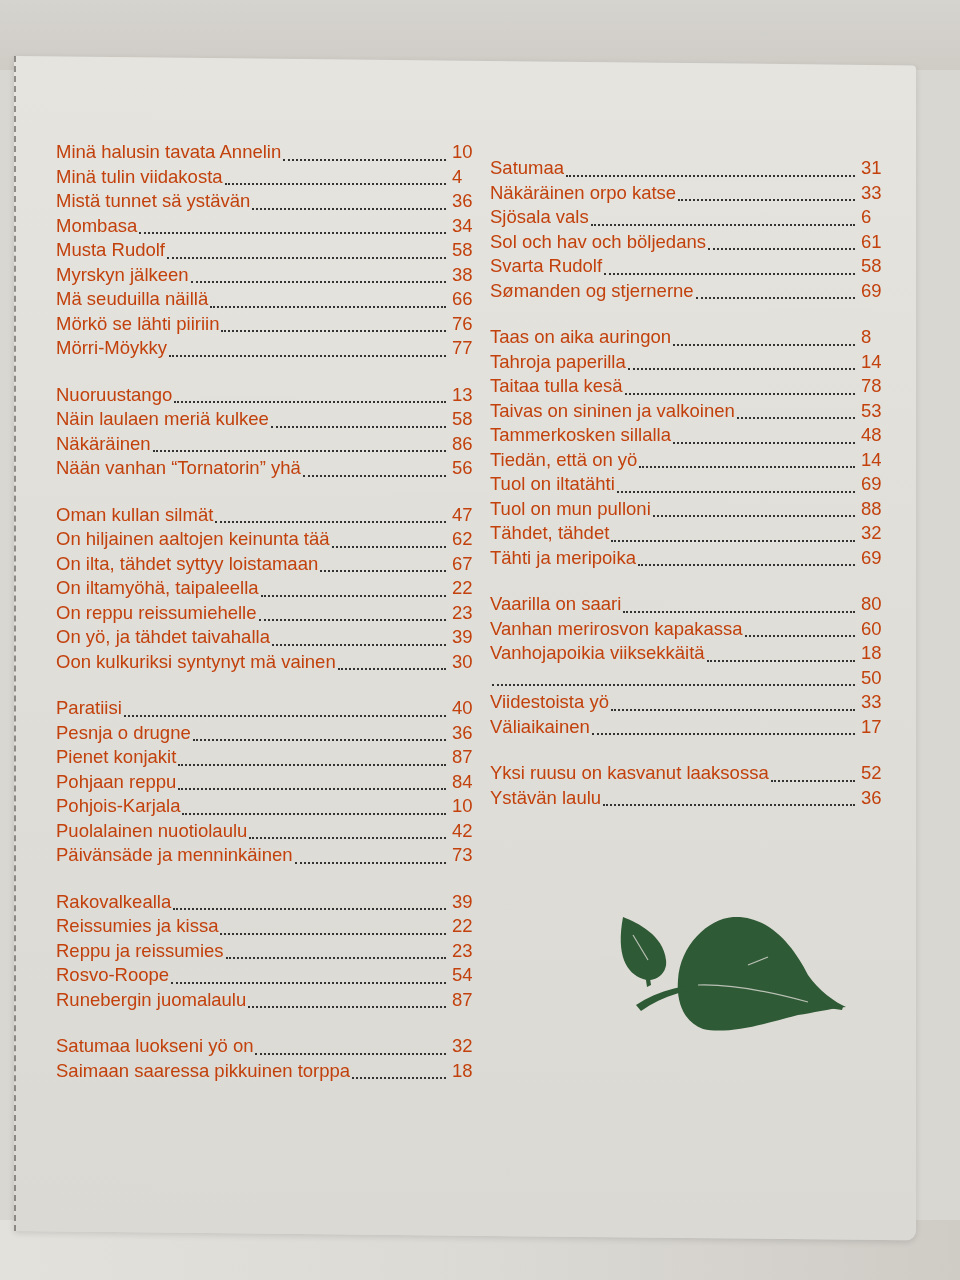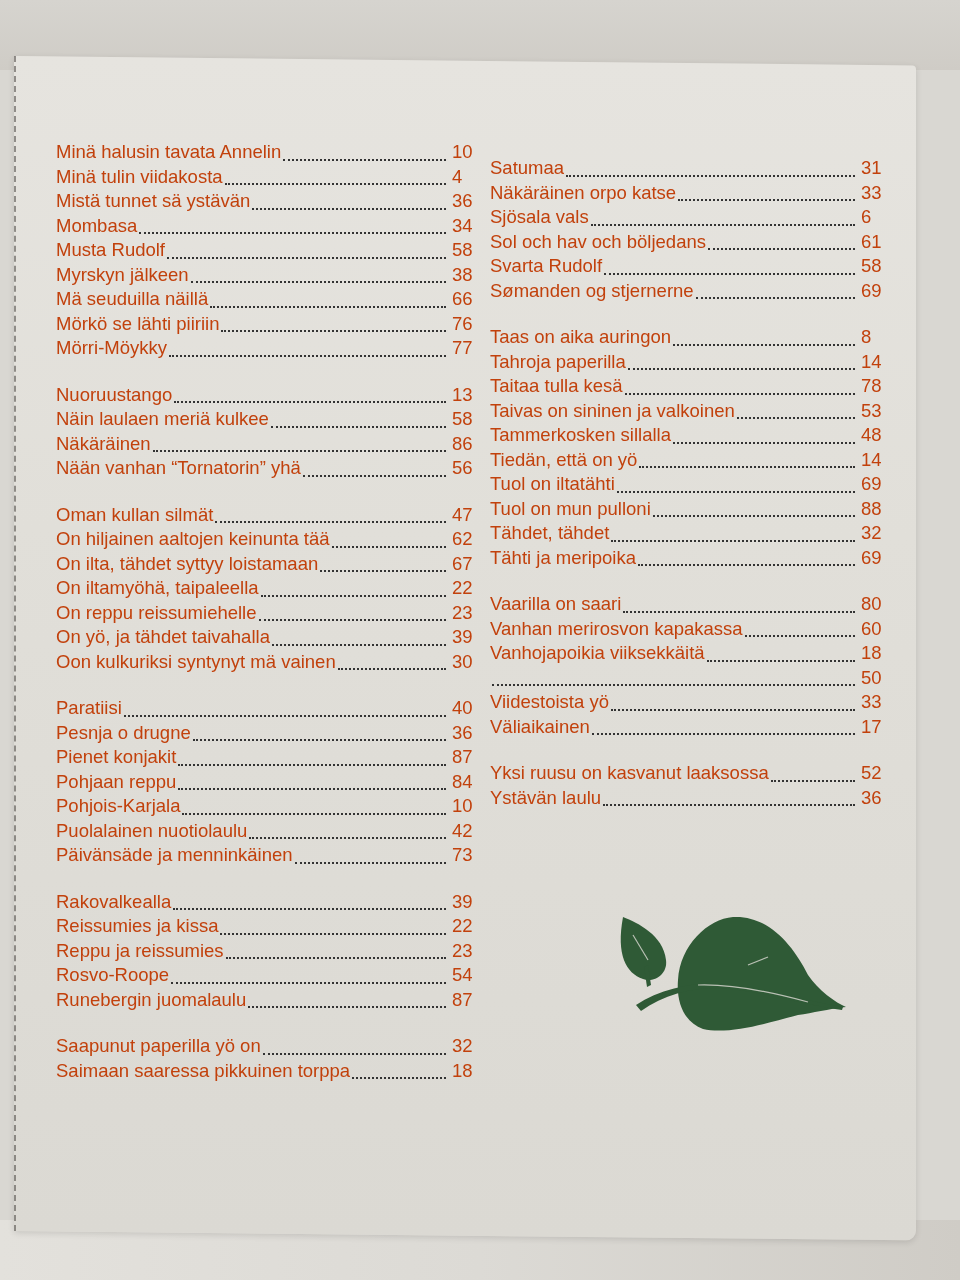--- a/index.html
+++ b/index.html
@@ -228,21 +228,21 @@
         <span class="page-num">54</span>
       </div>
       <div class="entry">
         <span class="title">Runebergin juomalaulu</span>
         <span class="leader"></span>
         <span class="page-num">87</span>
       </div>
     </div>
     <div class="group">
       <div class="entry">
-        <span class="title">Saapunut paperilla yö on</span>
+        <span class="title">Satumaa luokseni yö on</span>
         <span class="leader"></span>
         <span class="page-num">32</span>
       </div>
       <div class="entry">
         <span class="title">Saimaan saaressa pikkuinen torppa</span>
         <span class="leader"></span>
         <span class="page-num">18</span>
       </div>
     </div>
   </div>

